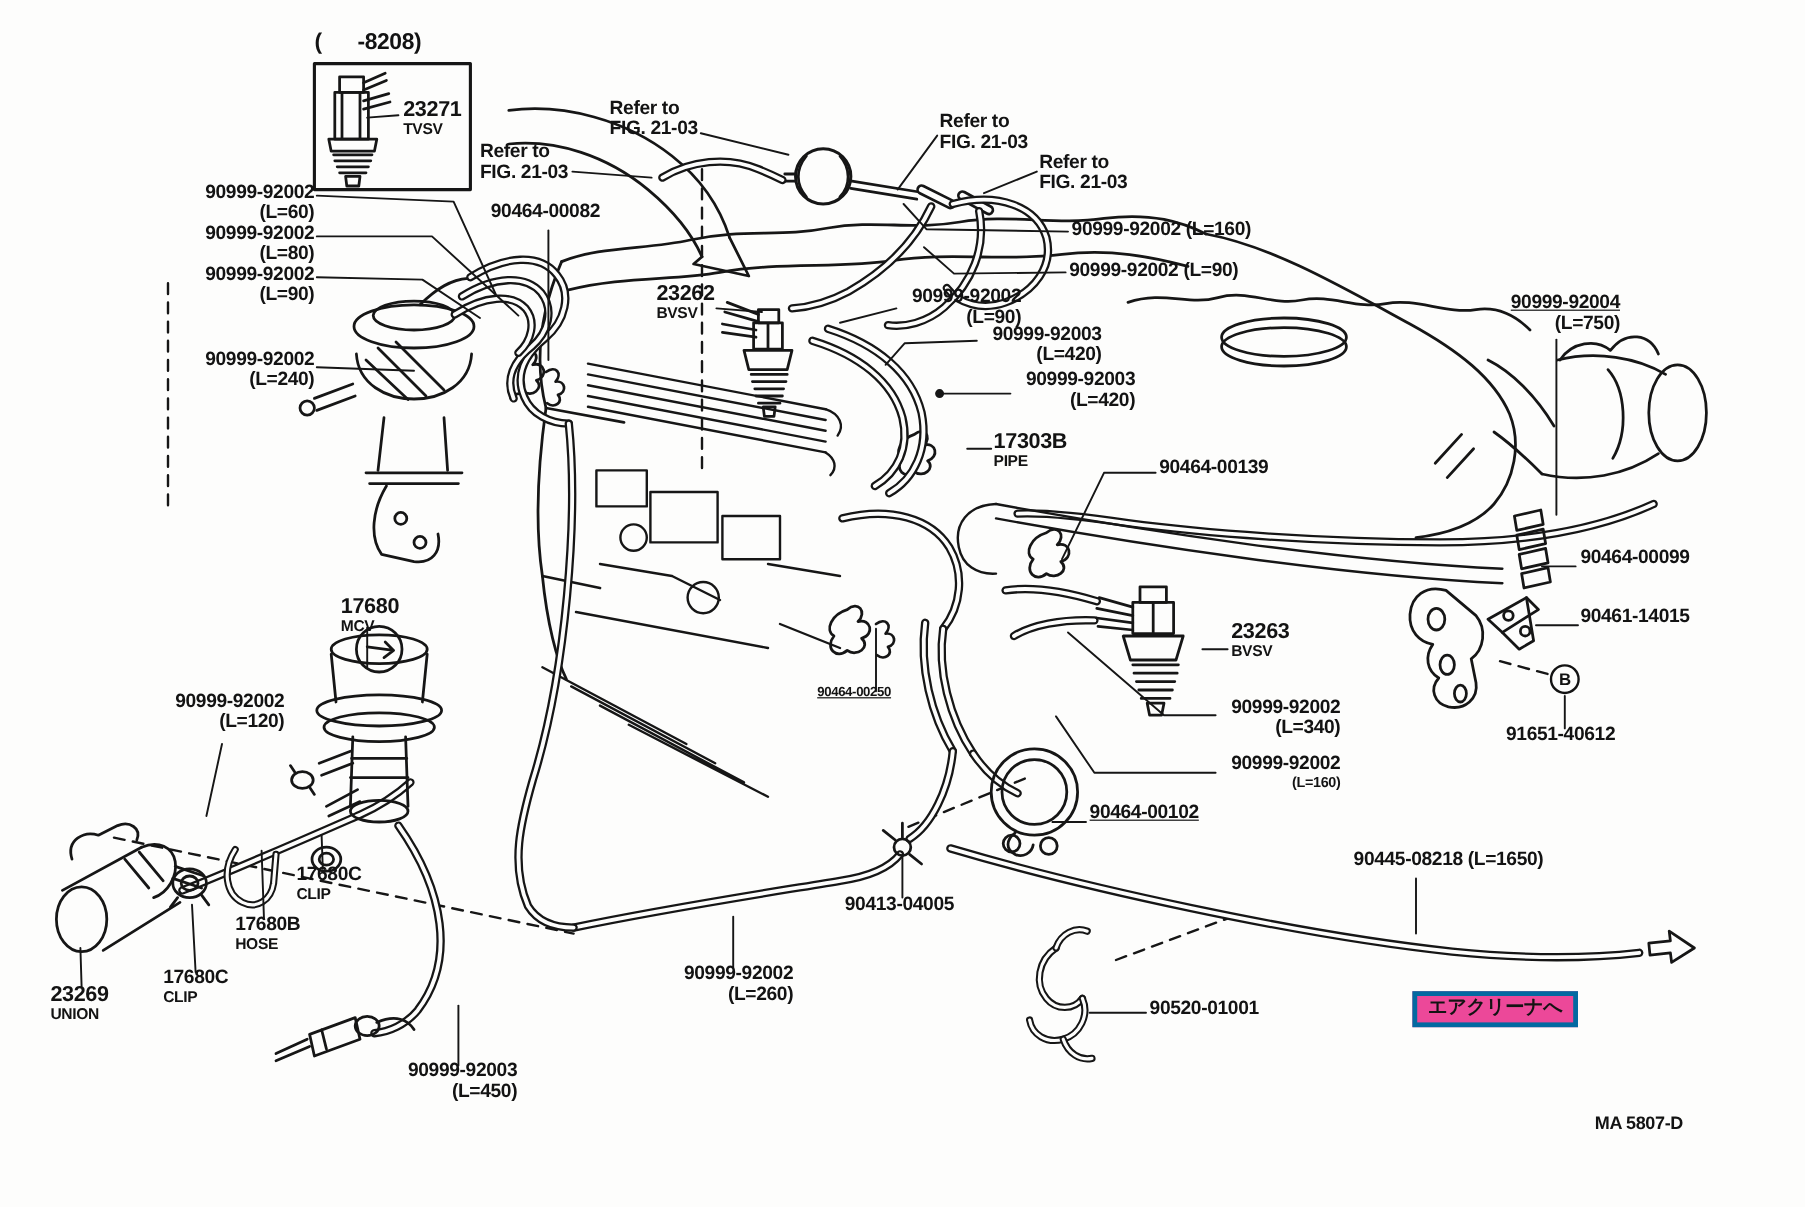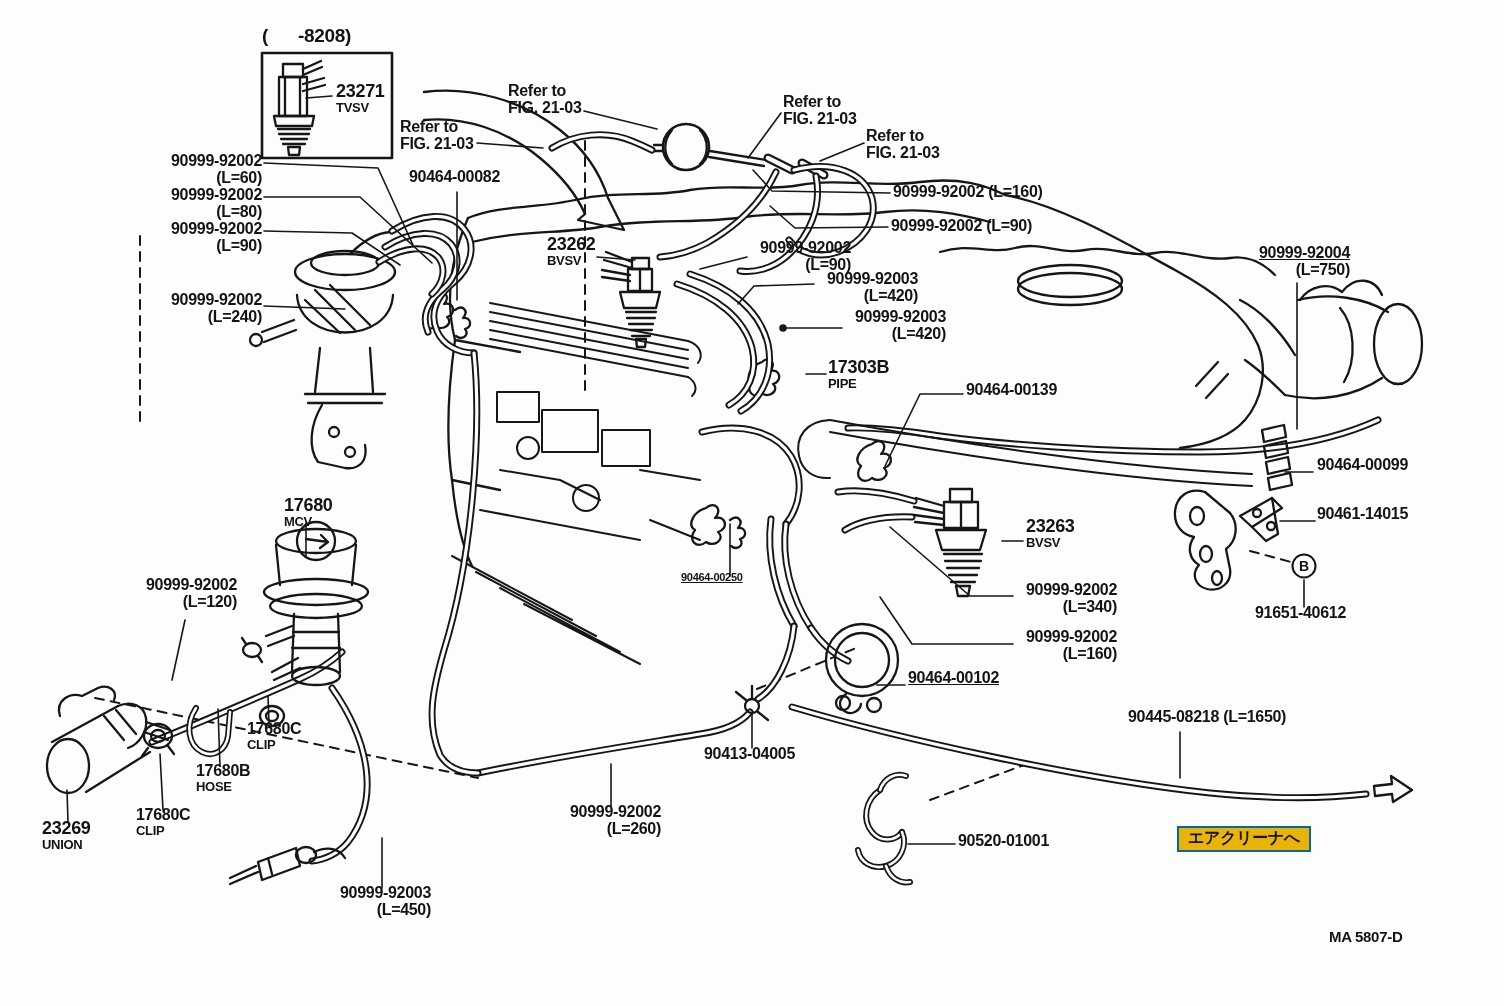--- a/index.html
+++ b/index.html
@@ -9,21 +9,21 @@
   }
   #art{position:absolute;left:0;top:0;}
   #labels{position:absolute;left:0;top:0;width:100%;height:100%;}
   .label{
     position:absolute;font-weight:bold;color:#131313;line-height:1.06;
     white-space:nowrap;letter-spacing:-0.3px;
   }
   .label .ln{display:block;}
   .align-right{transform:translateX(-100%);text-align:right;}
   .align-center{transform:translateX(-50%);text-align:center;}
-  .boxed{border:2px solid #0369a1;padding:2px 9px 3px 9px;background:#eab308;}
+  .boxed{border:4px solid #0369a1;padding:2px 9px 3px 9px;background:#ec4899;}
   .circled{
     border:2.5px solid #131313;border-radius:50%;
     width:21px;height:21px;display:flex;align-items:center;justify-content:center;
     transform:translate(-50%,-50%);text-align:center;background:#fdfdfc;
   }
 </style>
 </head>
 <body>
 
 <div id="stage">
@@ -450,21 +450,21 @@
       <div class="label align-left" style="left: 1026px; top: 517px;">
         <span class="ln" style="font-size: 18px;">23263</span>
         <span class="ln" style="font-size: 13px;">BVSV</span>
       </div>
       <div class="label align-right" style="left: 1117px; top: 582px;">
         <span class="ln" style="font-size: 16px;">90999-92002</span>
         <span class="ln" style="font-size: 16px;">(L=340)</span>
       </div>
       <div class="label align-right" style="left: 1117px; top: 629px;">
         <span class="ln" style="font-size: 16px;">90999-92002</span>
-        <span class="ln" style="font-size: 16px;">(L=160)</span>
+        <span class="ln" style="font-size: 12px;">(L=160)</span>
       </div>
       <div class="label align-left" style="left: 681px; top: 572px;">
         <span class="ln" style="font-size: 11px; text-decoration: underline;">90464-00250</span>
       </div>
       <div class="label align-left" style="left: 908px; top: 670px;">
         <span class="ln" style="font-size: 16px; text-decoration: underline;">90464-00102</span>
       </div>
       <div class="label align-left" style="left: 1128px; top: 709px;">
         <span class="ln" style="font-size: 16px;">90445-08218 (L=1650)</span>
       </div>

